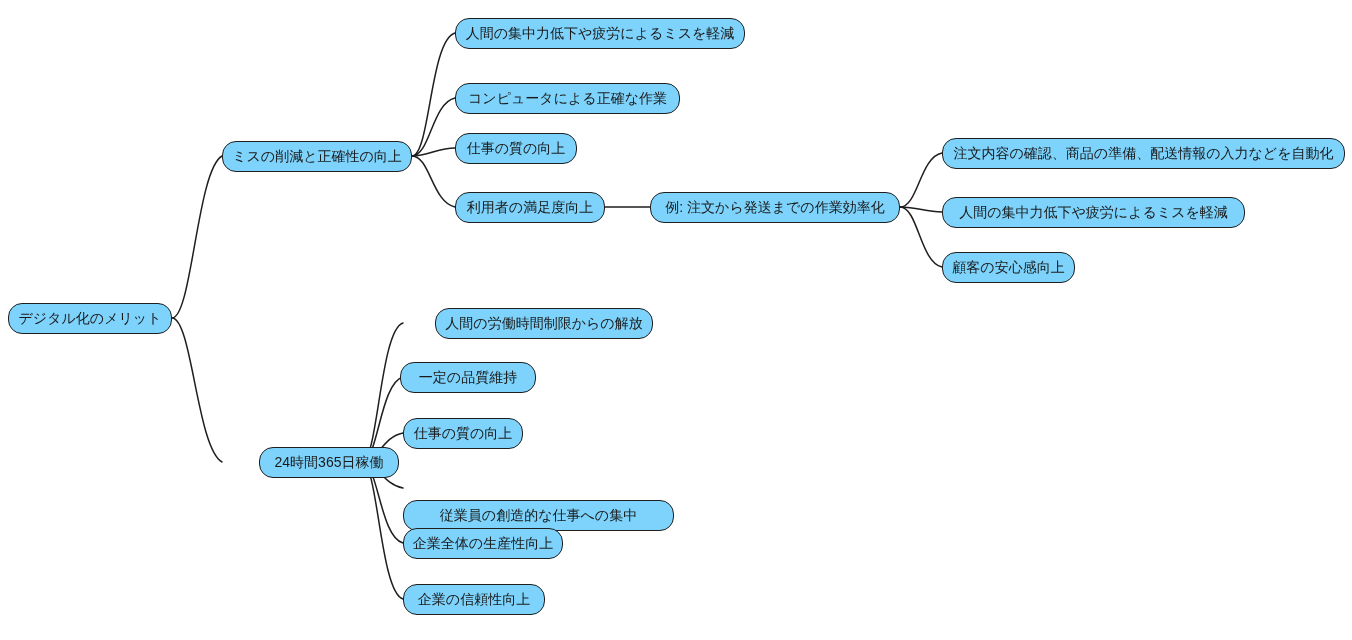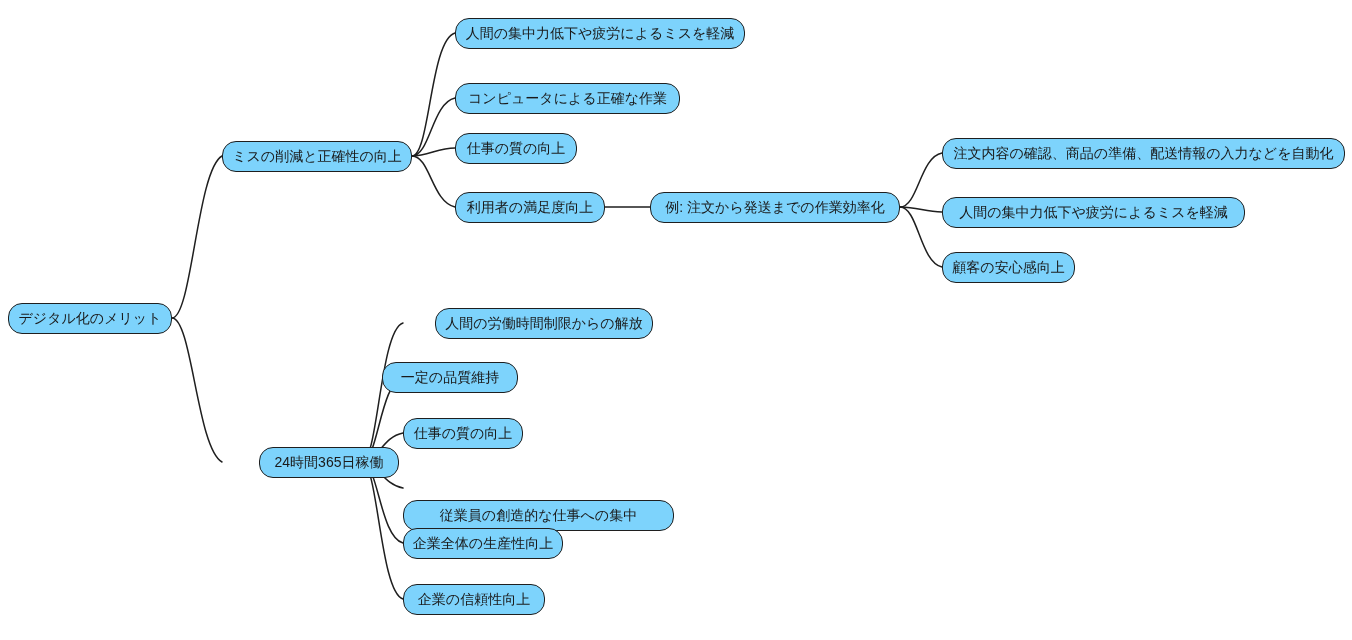--- a/index.html
+++ b/index.html
@@ -71,19 +71,19 @@
   <div class="node" style="left:455px; top:133px; width:122px;">仕事の質の向上</div>
   <div class="node" style="left:455px; top:192px; width:150px;">利用者の満足度向上</div>
 
   <div class="node" style="left:650px; top:192px; width:250px;">例: 注文から発送までの作業効率化</div>
   <div class="node" style="left:942px; top:138px; width:403px;text-align:center;">注文内容の確認、商品の準備、配送情報の入力などを自動化</div>
   <div class="node" style="left:942px; top:197px; width:303px;">人間の集中力低下や疲労によるミスを軽減</div>
   <div class="node" style="left:942px; top:252px; width:133px;">顧客の安心感向上</div>
 
   <div class="node" style="left:222px; top:447px; width:140px;margin-left:37px;">24時間365日稼働</div>
   <div class="node" style="left:403px; top:308px; width:218px;margin-left:32px;">人間の労働時間制限からの解放</div>
-  <div class="node" style="left:382px; top:362px; width:136px;">一定の品質維持</div>
+  <div class="node" style="left:400px; top:362px; width:136px;">一定の品質維持</div>
   <div class="node" style="left:403px; top:418px; width:120px;">仕事の質の向上</div>
   <div class="node" style="left:403px; top:473px; width:271px;margin-top:27px;">従業員の創造的な仕事への集中</div>
   <div class="node" style="left:403px; top:528px; width:160px;">企業全体の生産性向上</div>
   <div class="node" style="left:403px; top:584px; width:142px;">企業の信頼性向上</div>
 
 </div>
 
 </body></html>

